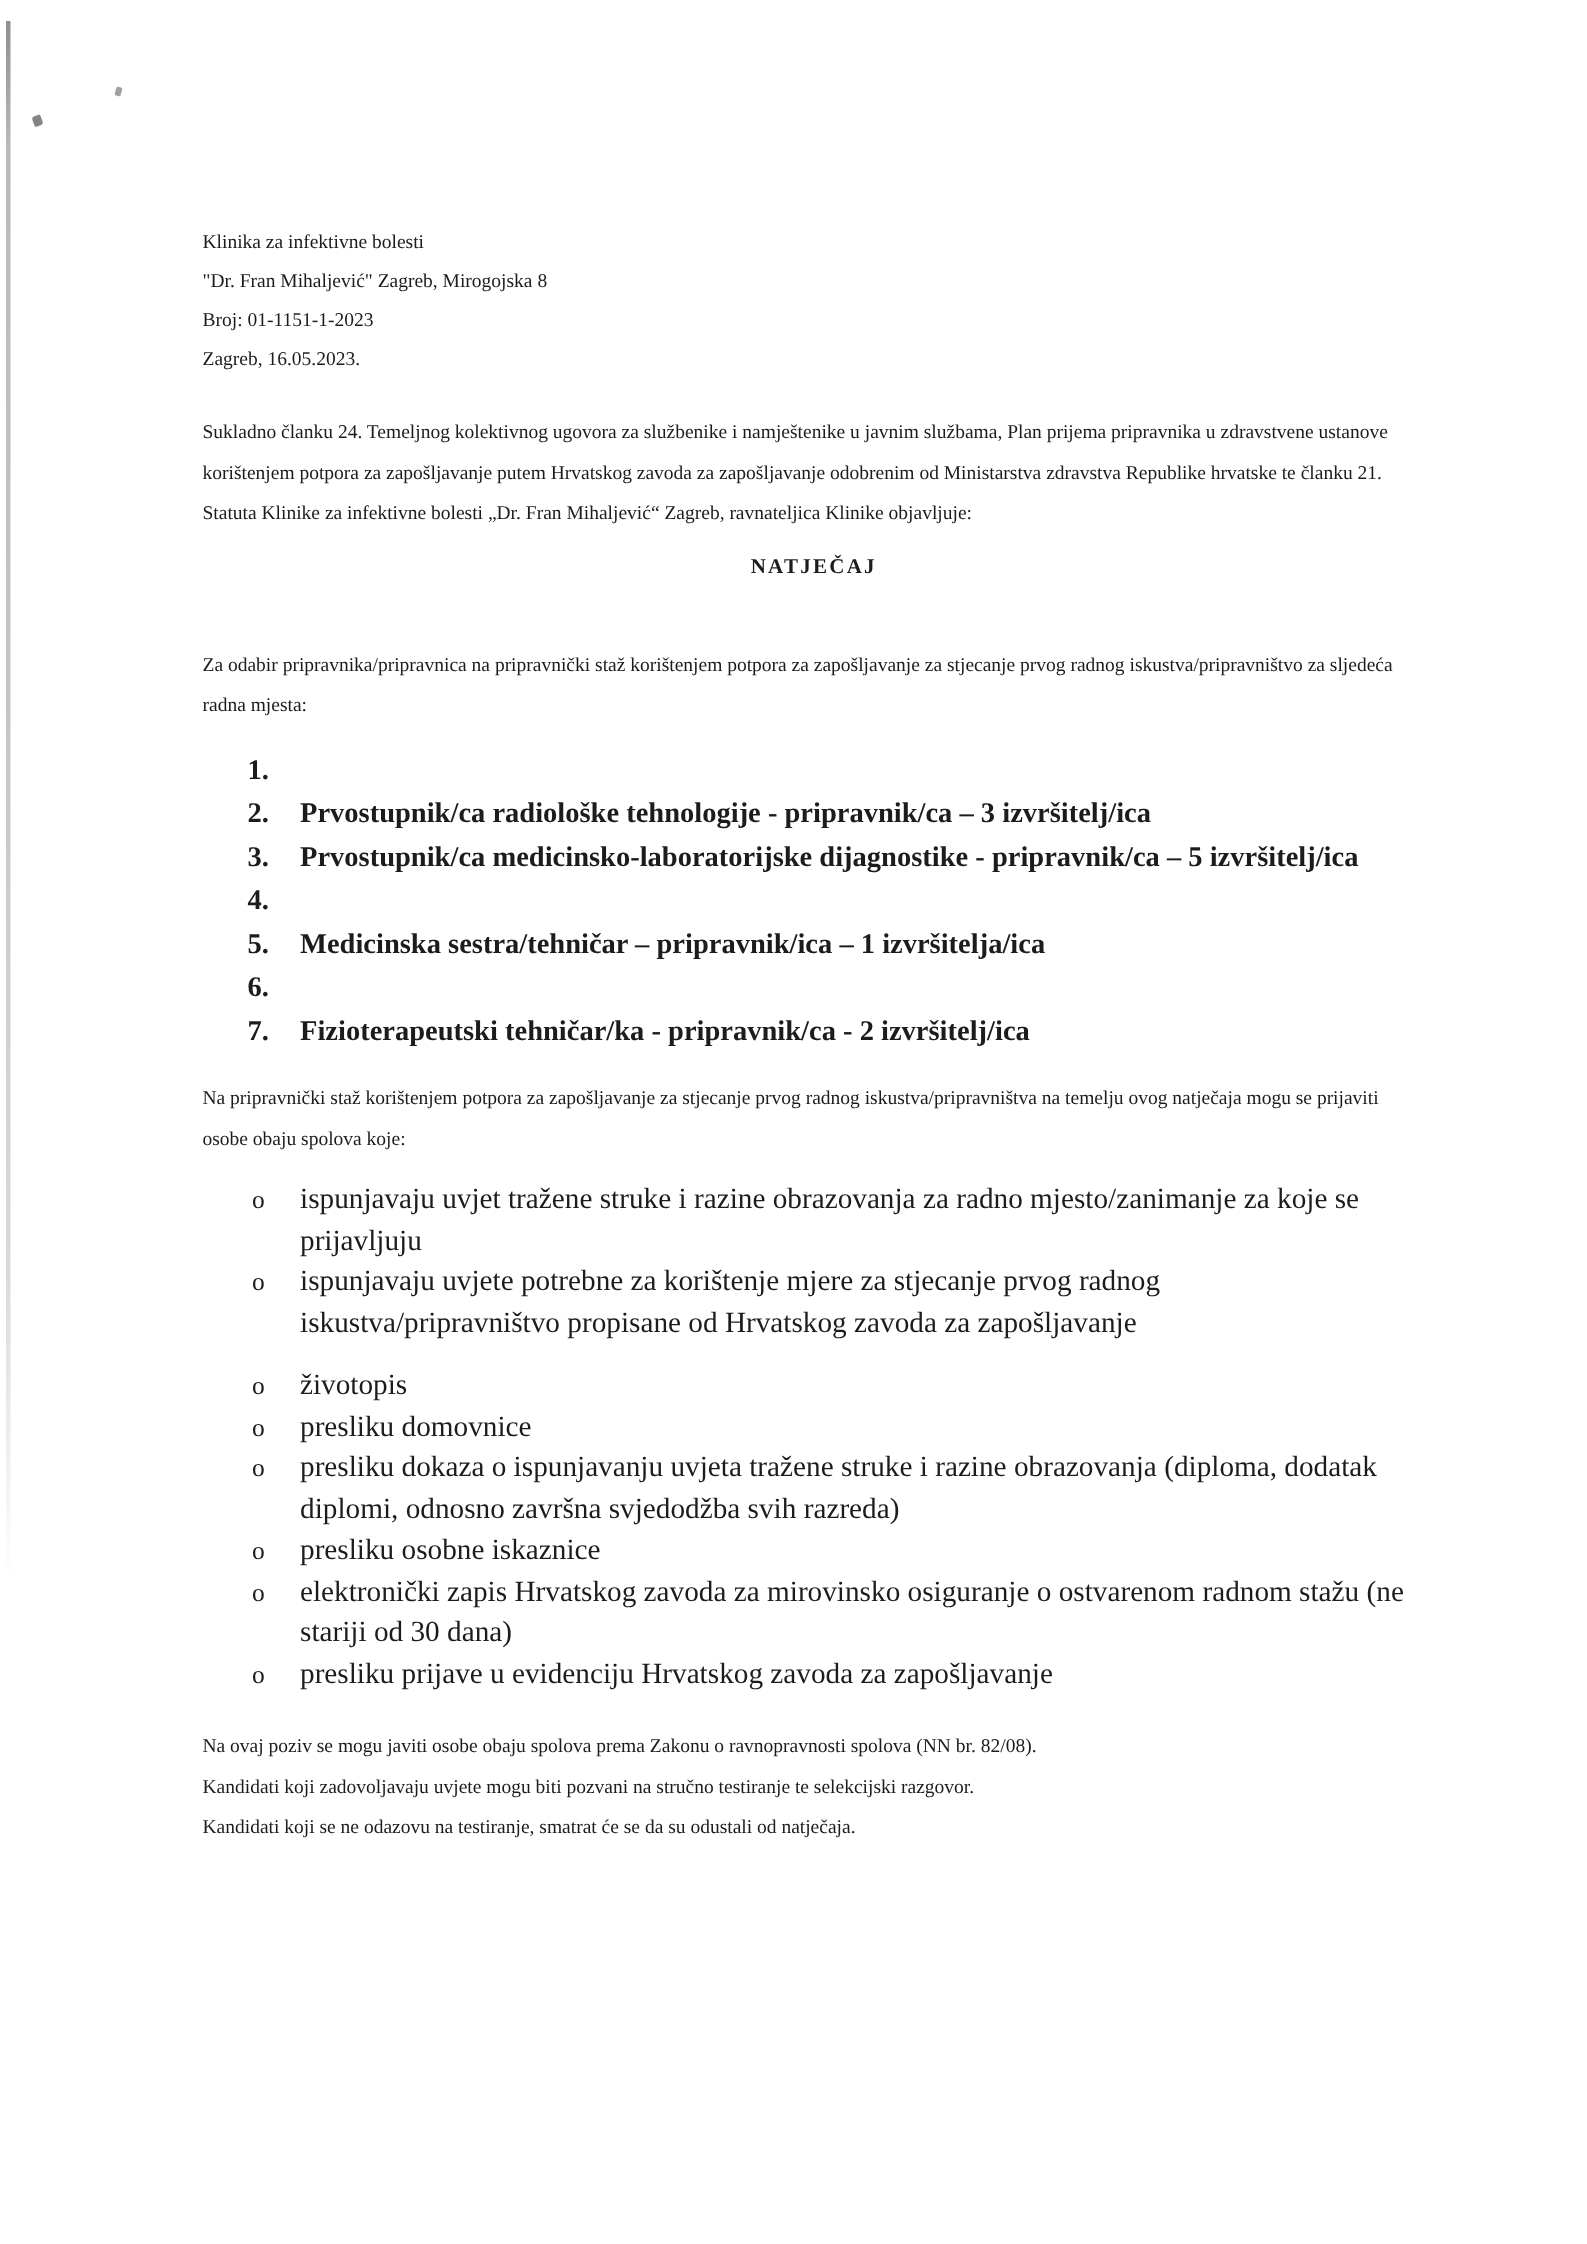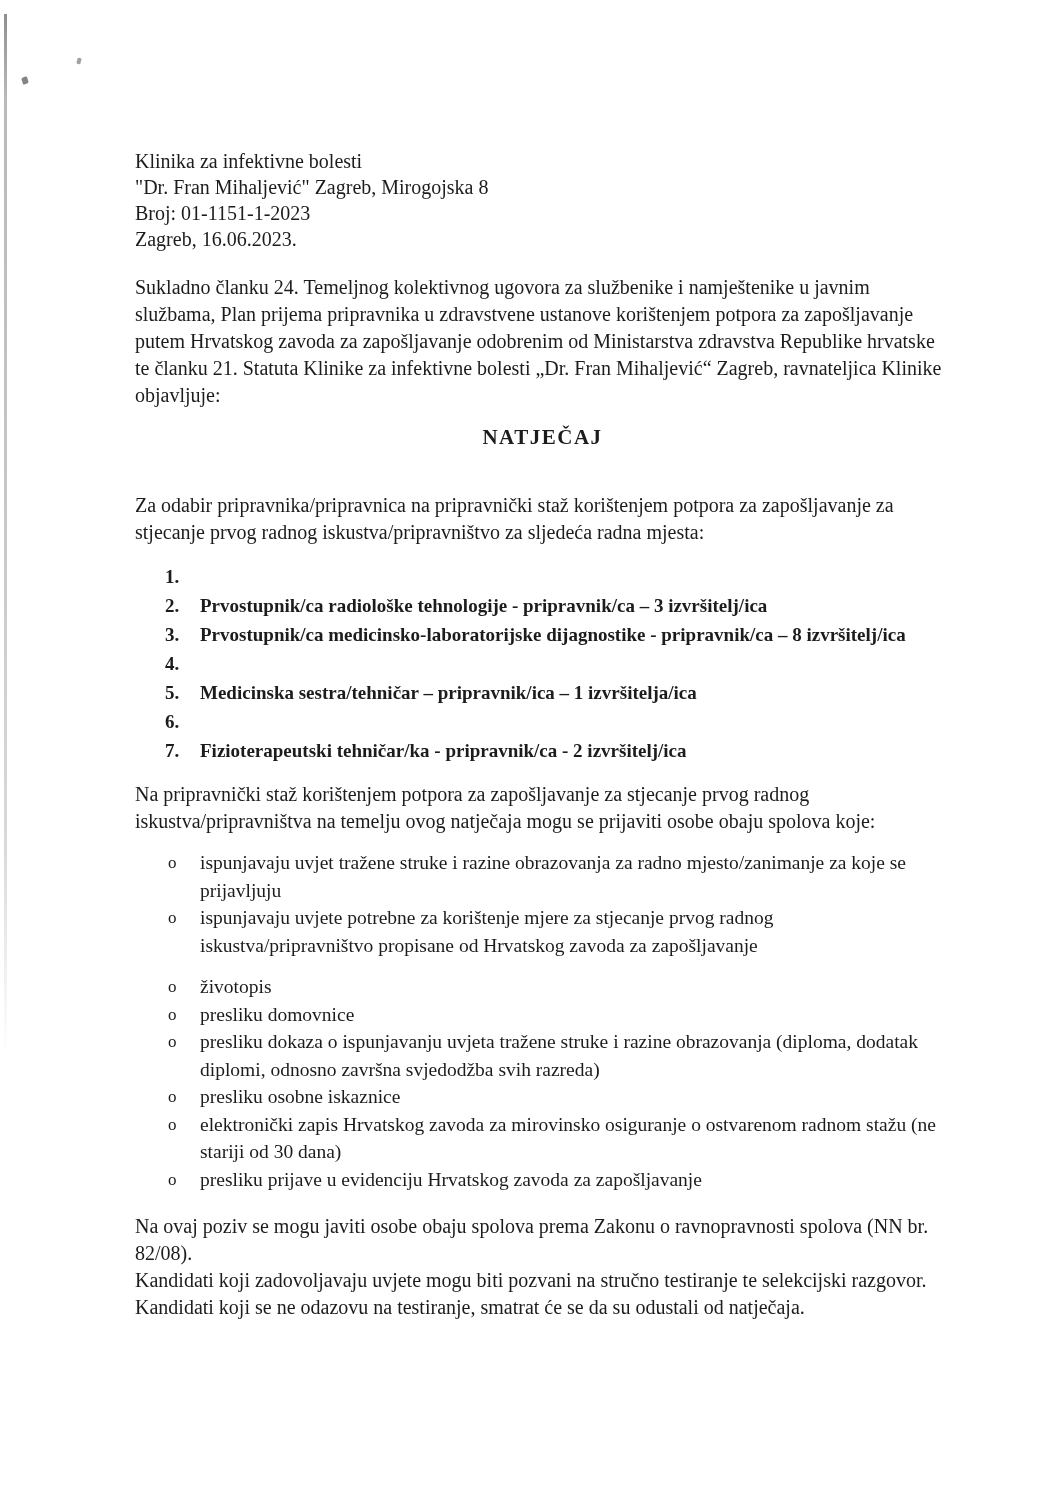--- a/index.html
+++ b/index.html
@@ -29,28 +29,28 @@
   .speck1 {
     position: absolute; left: 77px; top: 58px;
     width: 4px; height: 6px; background: #8a8a8a;
     border-radius: 1px; transform: rotate(15deg); opacity: .8;
   }
   .speck2 {
     position: absolute; left: 22px; top: 77px;
     width: 6px; height: 7px; background: #6f6f6f;
     border-radius: 2px 1px 2px 1px; transform: rotate(-20deg); opacity: .85;
   }
-  p, div.line { font-size: 20px; line-height: 27px; }
+  p, div.line { font-size: 13px; line-height: 27px; }
   .letterhead { margin: 0 0 22px 0; }
   .letterhead .line { line-height: 26px; }
   .intro { margin: 0 0 0 0; }
   .title {
     text-align: center;
     font-weight: bold;
-    font-size: 21px;
+    font-size: 14px;
     letter-spacing: 1.5px;
     margin: 16px 0 0 0;
   }
   .lead { margin: 42px 0 0 0; }
   ol.positions {
     list-style: none;
     margin: 17px 0 0 0;
     padding: 0 0 0 30px;
     font-weight: bold;
     font-size: 19px;
@@ -84,40 +84,40 @@
 <div class="page">
 
   <div class="scan-edge-line"></div>
   <div class="speck1"></div>
   <div class="speck2"></div>
 
   <div class="letterhead">
     <div class="line">Klinika za infektivne bolesti</div>
     <div class="line">"Dr. Fran Mihaljević" Zagreb, Mirogojska 8</div>
     <div class="line">Broj: 01-1151-1-2023</div>
-    <div class="line">Zagreb, 16.06.2023.</div>
+    <div class="line">Zagreb, 16.05.2023.</div>
   </div>
 
   <p class="intro">Sukladno članku 24. Temeljnog kolektivnog ugovora za službenike i namještenike u javnim službama, Plan prijema pripravnika u zdravstvene ustanove korištenjem potpora za zapošljavanje putem Hrvatskog zavoda za zapošljavanje odobrenim od Ministarstva zdravstva Republike hrvatske te članku 21. Statuta Klinike za infektivne bolesti „Dr. Fran Mihaljević“ Zagreb, ravnateljica Klinike objavljuje:</p>
 
   <div class="title">NATJEČAJ</div>
 
   <p class="lead">Za odabir pripravnika/pripravnica na pripravnički staž korištenjem potpora za zapošljavanje za stjecanje prvog radnog iskustva/pripravništvo za sljedeća radna mjesta:</p>
 
   <ol class="positions">
     <li>
       <span class="num">1.</span>
     </li>
     <li>
       <span class="num">2.</span>
       <span class="txt">Prvostupnik/ca radiološke tehnologije - pripravnik/ca – 3 izvršitelj/ica</span>
     </li>
     <li>
       <span class="num">3.</span>
-      <span class="txt">Prvostupnik/ca medicinsko-laboratorijske dijagnostike - pripravnik/ca – 8 izvršitelj/ica</span>
+      <span class="txt">Prvostupnik/ca medicinsko-laboratorijske dijagnostike - pripravnik/ca – 5 izvršitelj/ica</span>
     </li>
     <li>
       <span class="num">4.</span>
     </li>
     <li>
       <span class="num">5.</span>
       <span class="txt">Medicinska sestra/tehničar – pripravnik/ica – 1 izvršitelja/ica</span>
     </li>
     <li>
       <span class="num">6.</span>

